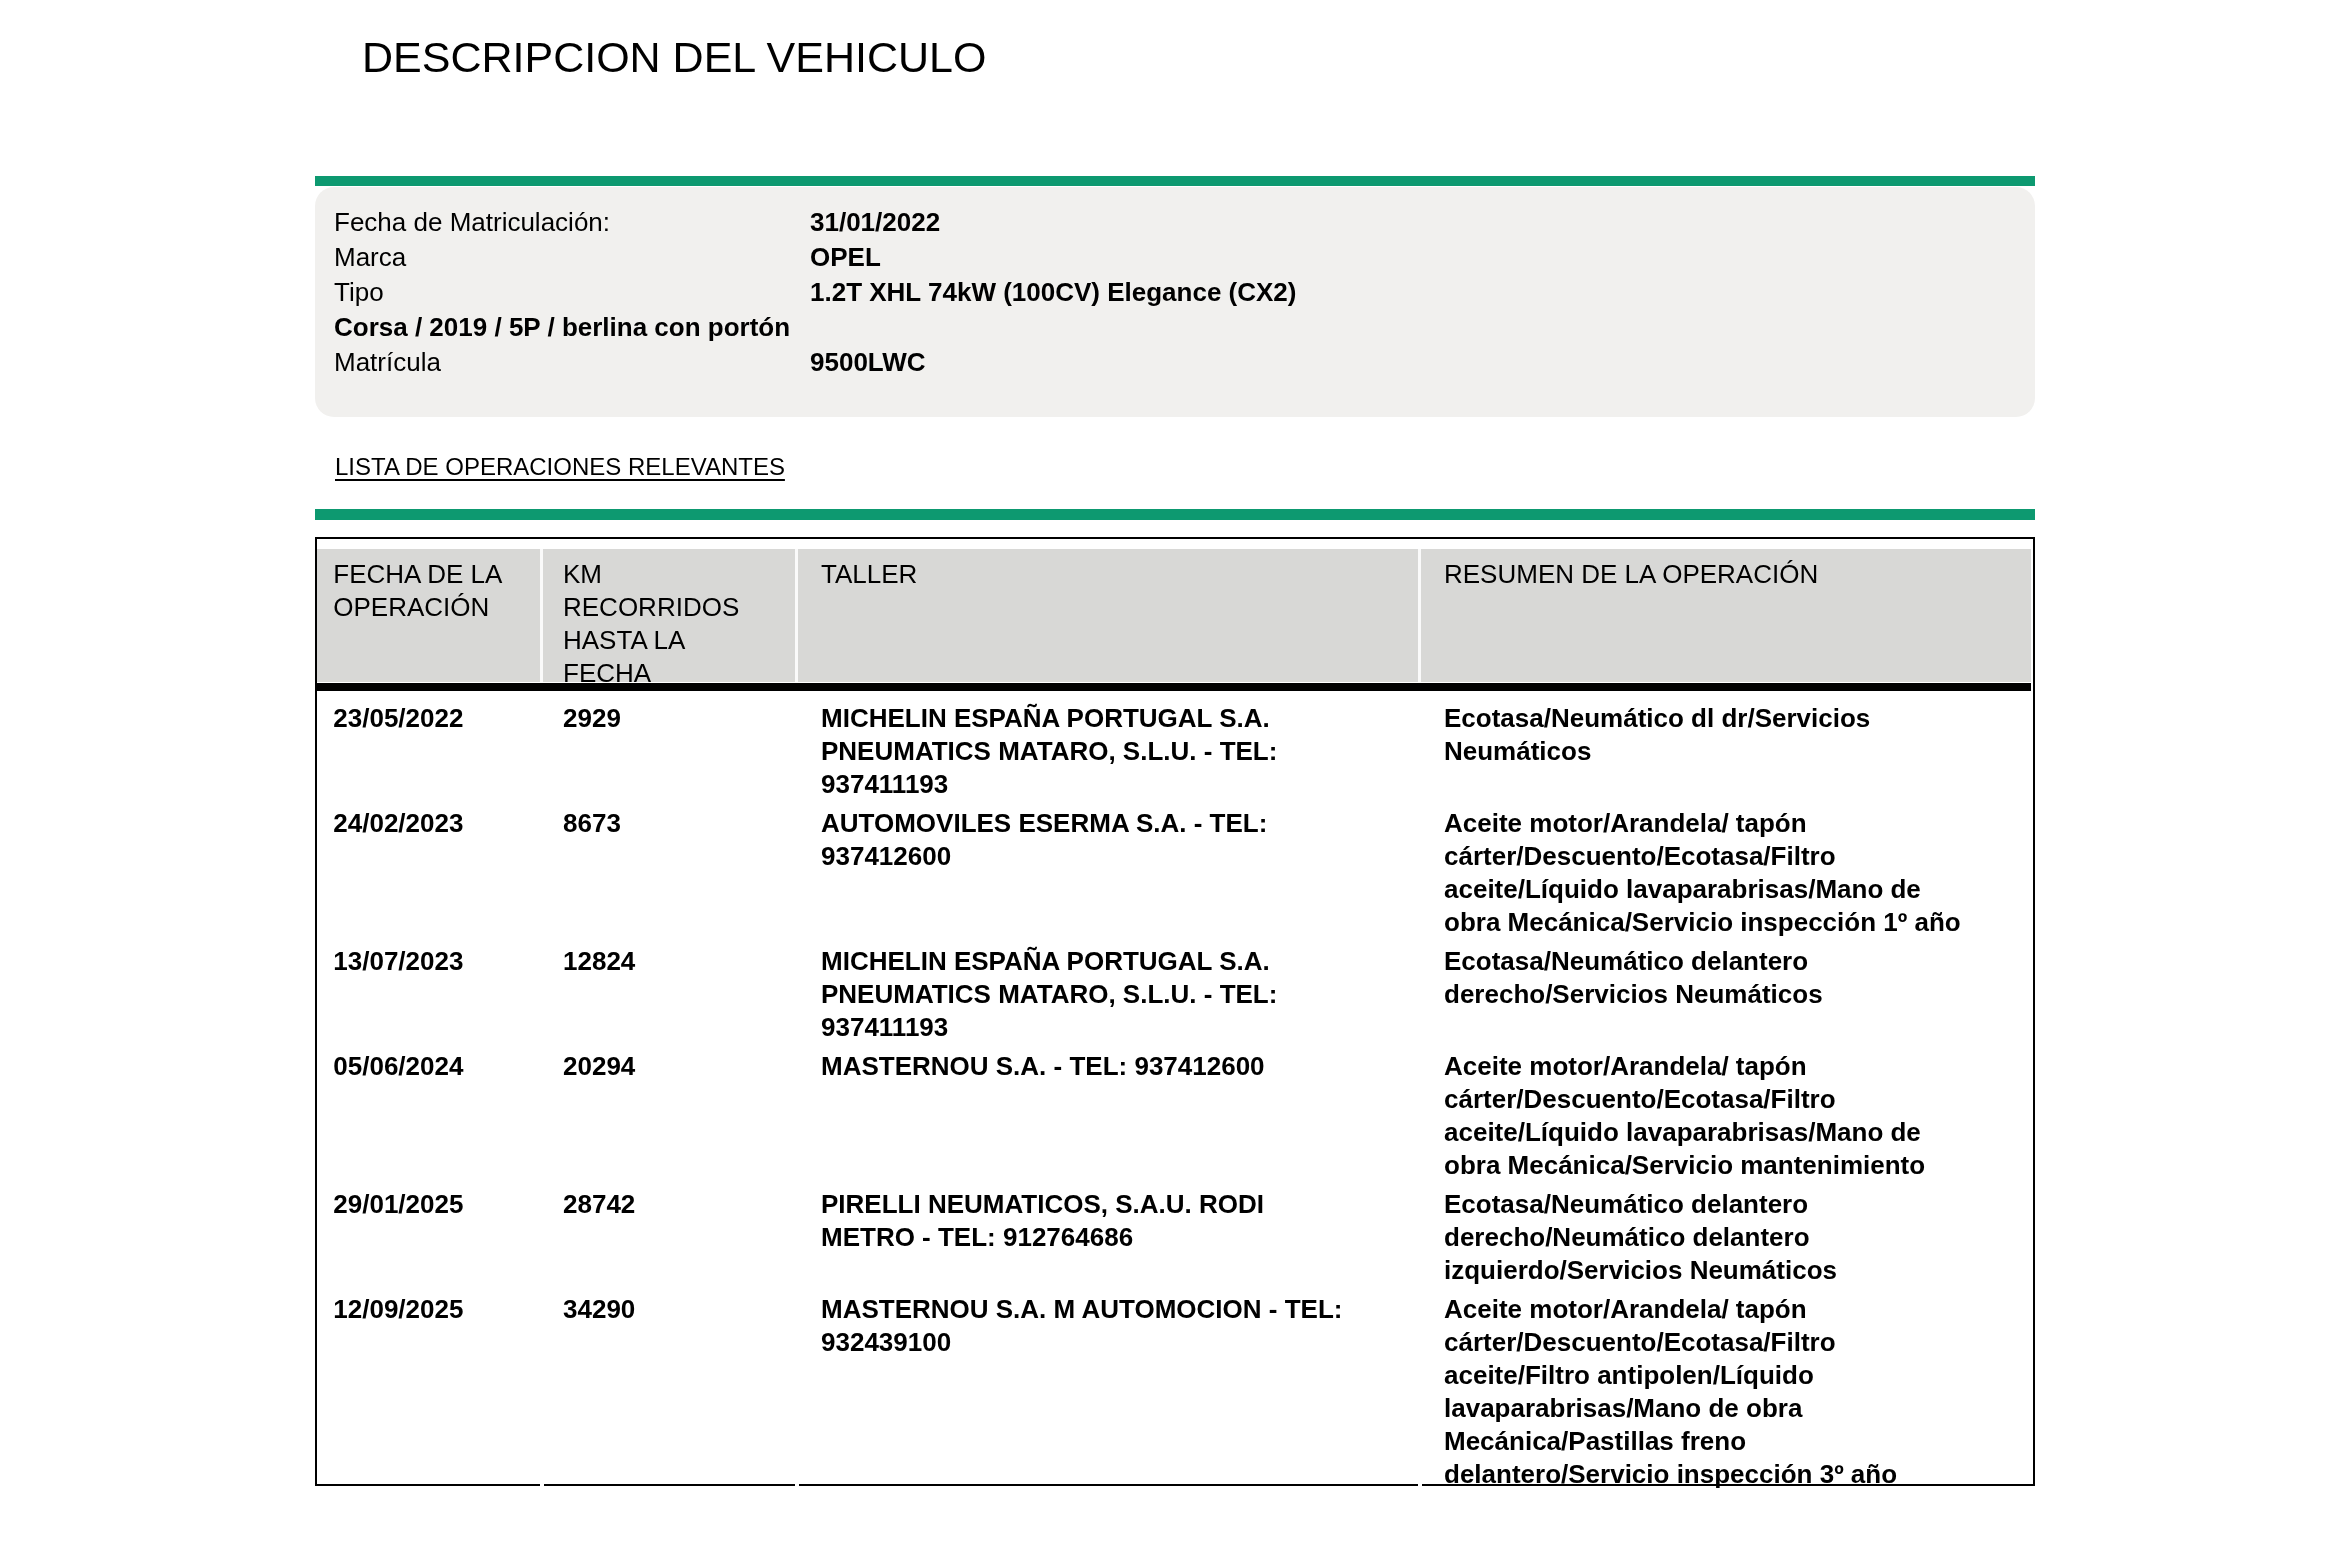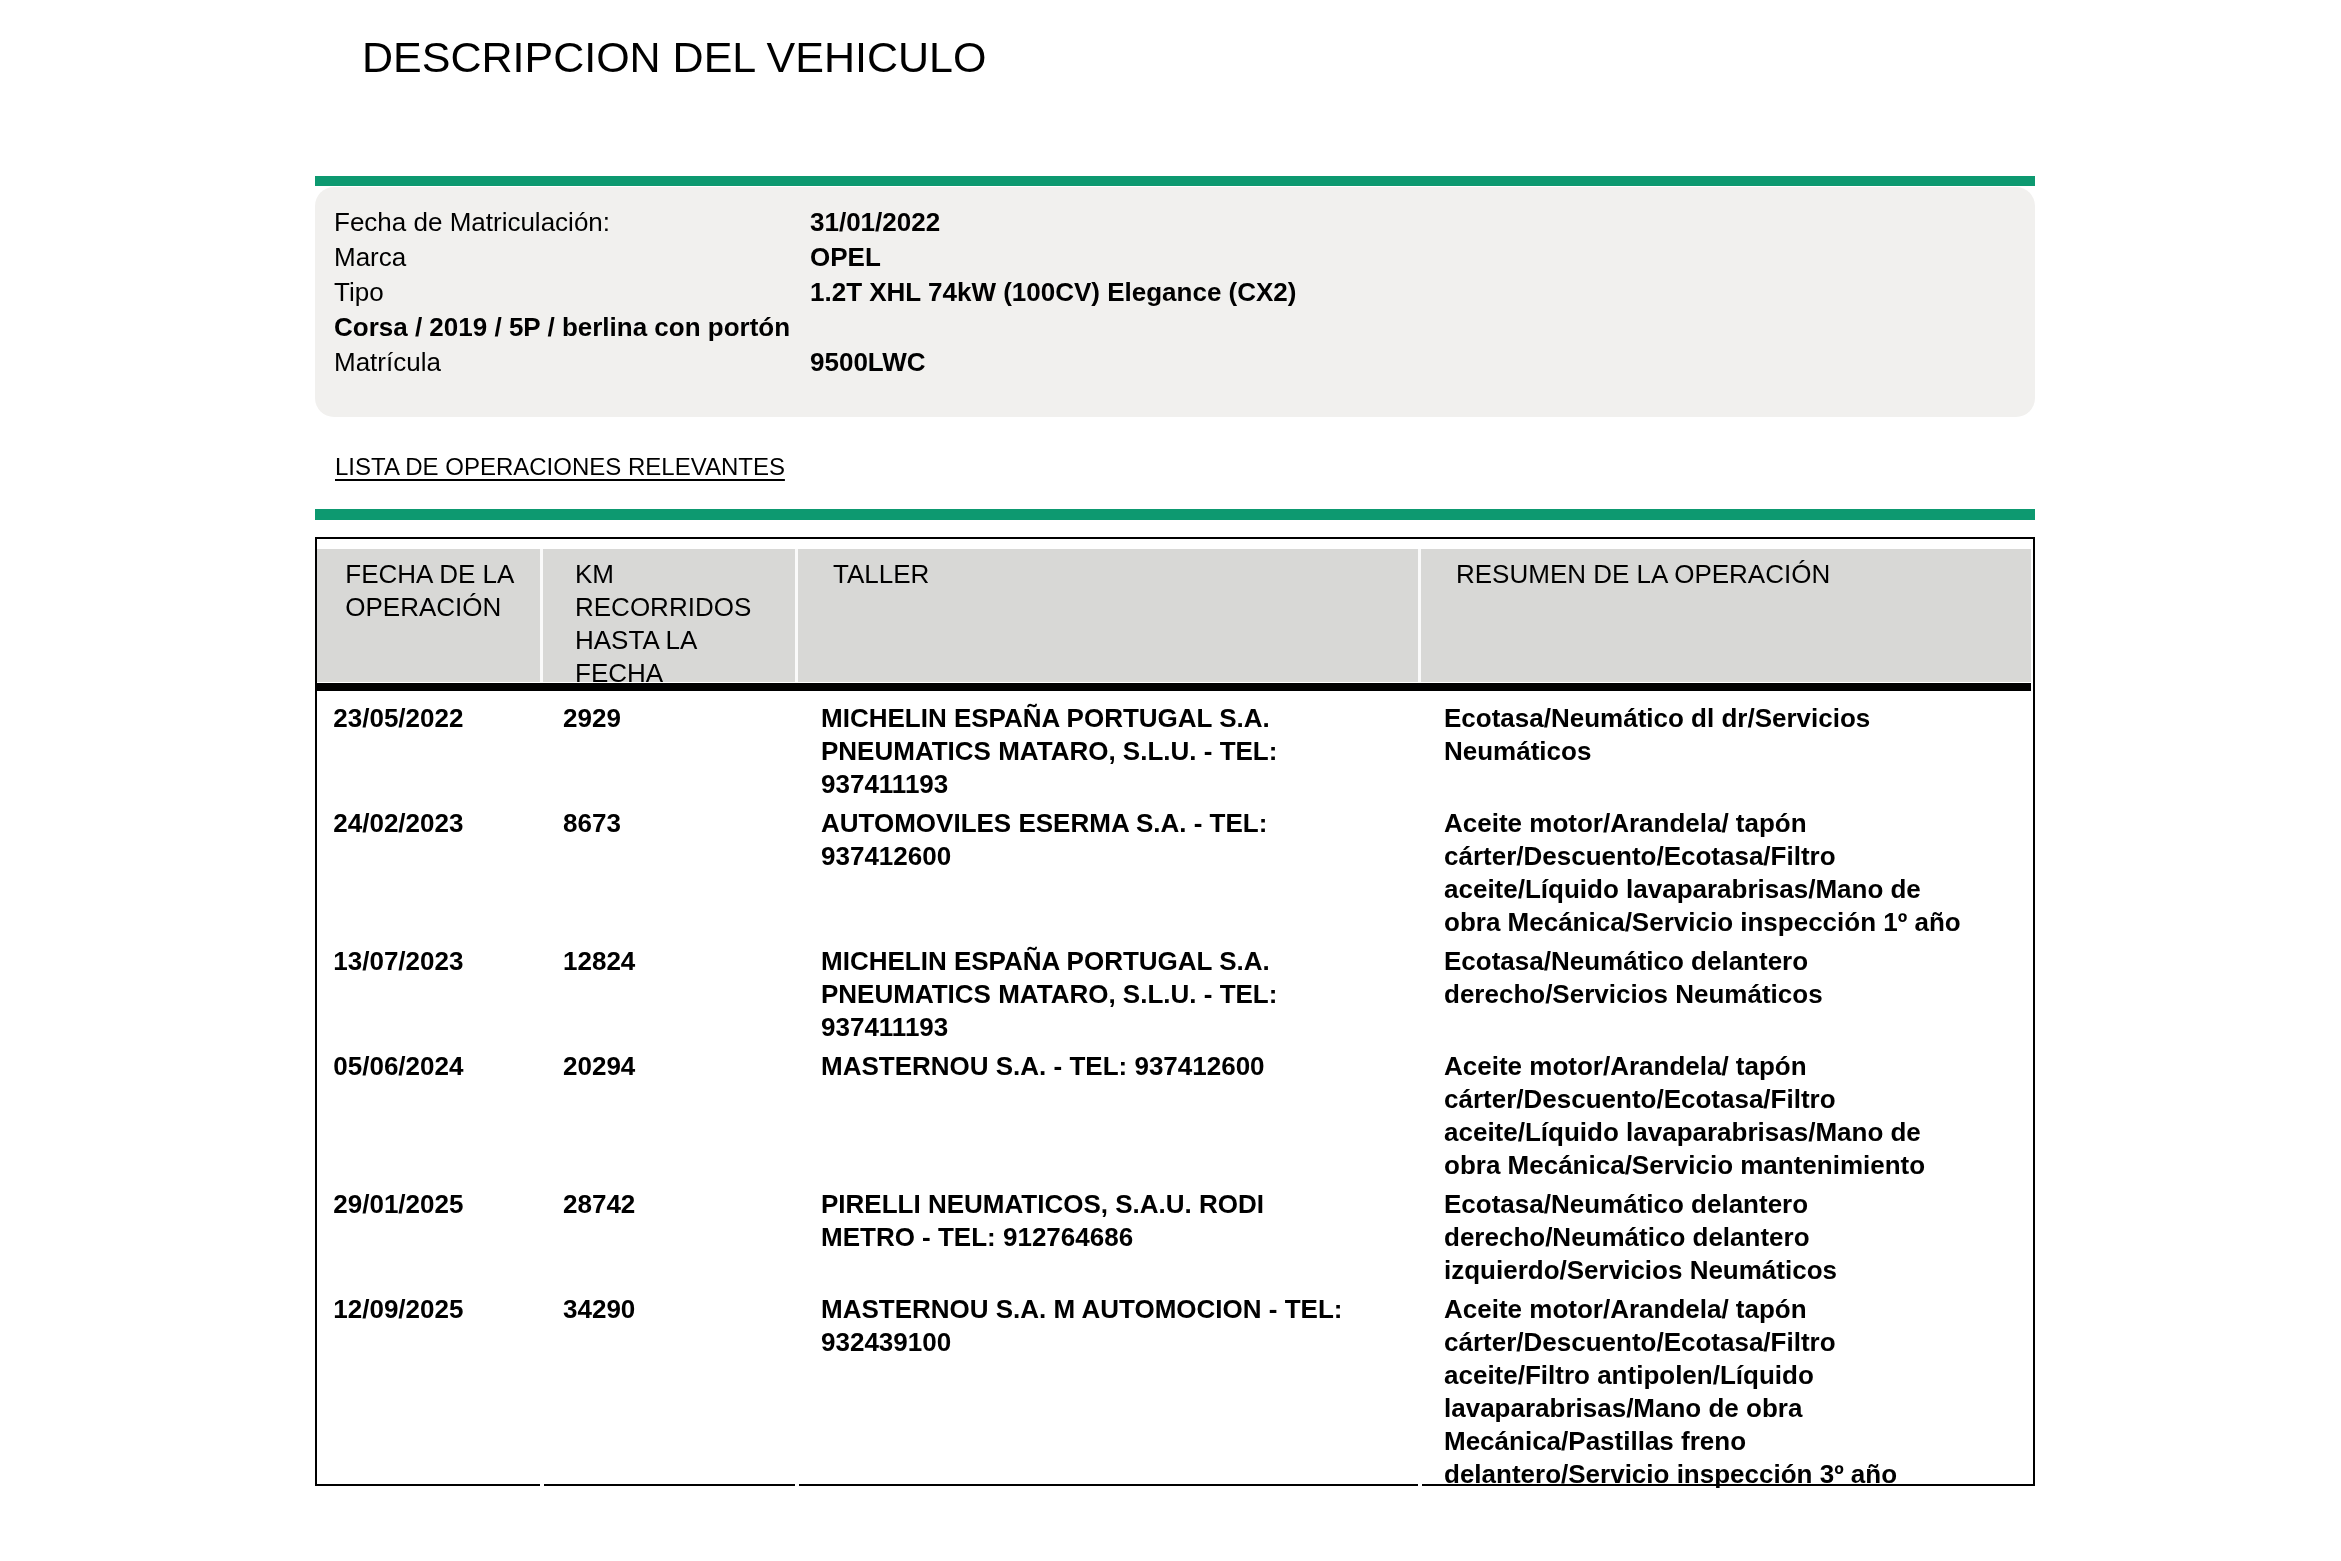--- a/index.html
+++ b/index.html
@@ -90,21 +90,20 @@
     width: 1714px; height: 7.7px;
     background: var(--ink);
   }
   .th {
     position: absolute;
     top: 19px;
     font-size: 26px;
     font-weight: 400;
     line-height: 33px;
     white-space: pre;
-    margin-left: 12px;
   }
   .col-fecha   { left: 16.3px;   width: 215px; }
   .col-km      { left: 246px;  width: 241px; }
   .col-taller  { left: 504px;  width: 615px; }
   .col-resumen { left: 1127px; width: 587px; }
   .trow { position: absolute; left: 0; width: 1714px; }
   .td {
     position: absolute;
     top: 0;
     font-size: 26px;

